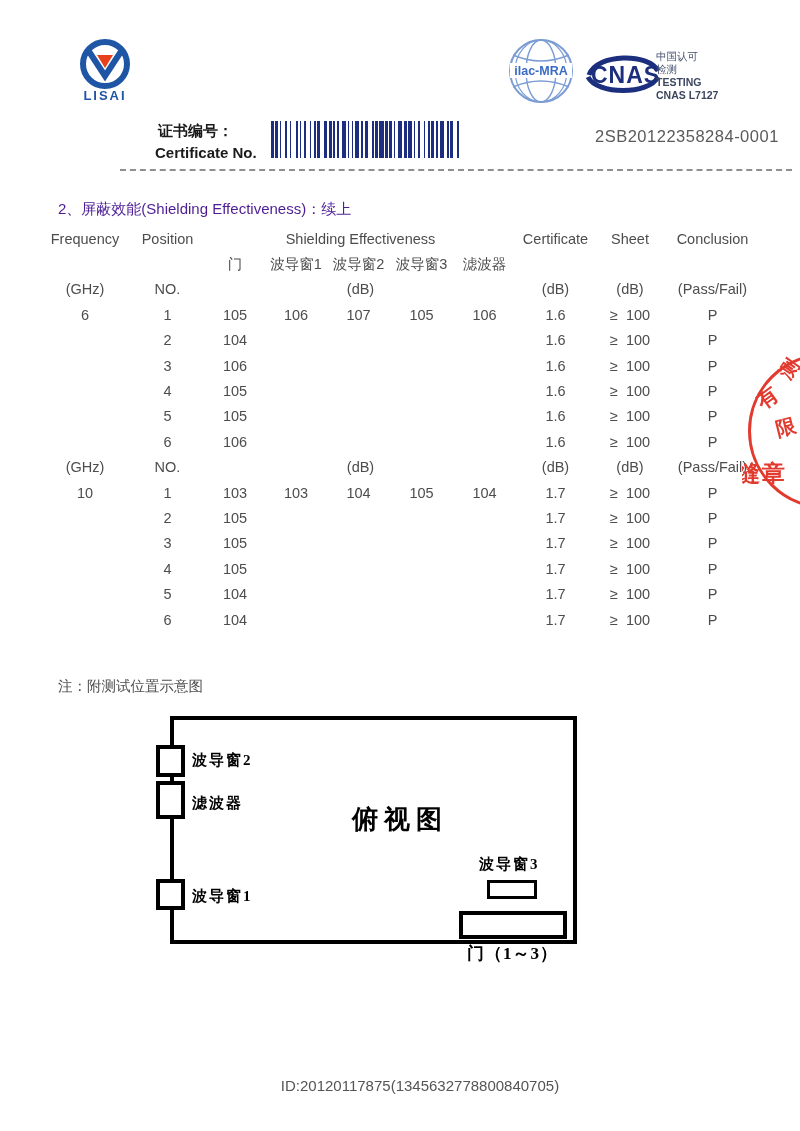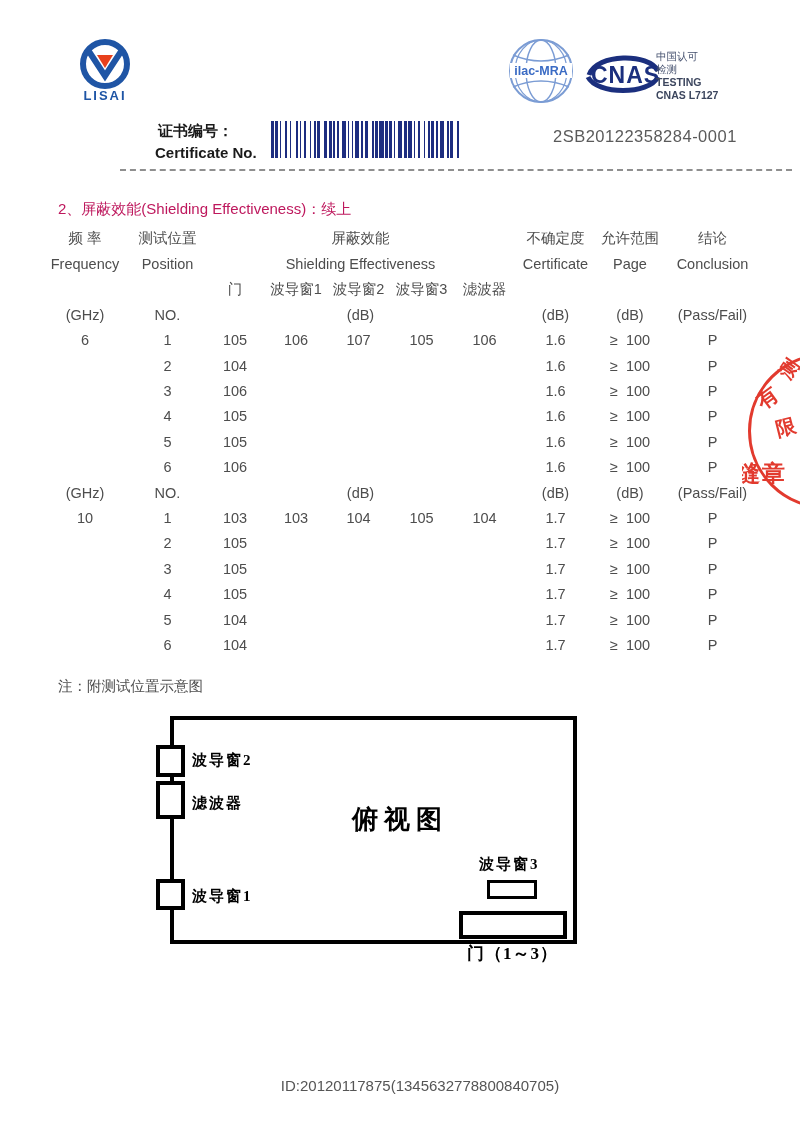--- a/index.html
+++ b/index.html
@@ -15,25 +15,25 @@
   .cnas{position:absolute;left:583px;top:49px;width:80px;height:50px;}
   .accred{position:absolute;left:656px;top:50px;font-size:10.5px;line-height:13px;color:#44506e;}
   .accred .b{font-weight:bold;color:#3c465e;}
   
   .cert-label-cn{position:absolute;left:158px;top:122px;font-size:15px;font-weight:bold;color:#1a1a1a;}
   .cert-label-en{position:absolute;left:155px;top:144px;font-size:15px;font-weight:bold;color:#1a1a1a;}
   .barcode{position:absolute;left:271px;top:121px;width:190px;height:37px;display:flex;
            align-items:stretch;overflow:hidden;}
   .barcode span{display:block;height:100%;flex:0 0 auto;}
   .barcode .bar{background:#1d2d80;}
-  .cert-number{position:absolute;left:553px;top:127px;font-size:16.5px;color:#5a5a5a;letter-spacing:.5px;}
+  .cert-number{position:absolute;left:595px;top:127px;font-size:16.5px;color:#5a5a5a;letter-spacing:.5px;}
   .dash-line{position:absolute;left:120px;top:169px;width:672px;border-top:2px dashed #8f8f8f;}
   
   .se-table{position:absolute;left:40px;top:200px;width:720px;color:#4d4d4d;}
-  .t-title{height:26px;font-size:15px;color:#be185d;padding-left:18px;white-space:pre;}
+  .t-title{height:26px;font-size:15px;color:#4c1d95;padding-left:18px;white-space:pre;}
   .trow{display:grid;grid-template-columns:90px 75px 60px 62px 63px 63px 63px 79px 70px 95px;
         height:25.4px;align-items:center;}
   .tcell{text-align:center;font-size:14.5px;color:#4d4d4d;white-space:pre;overflow:visible;}
   
   .note{position:absolute;left:58px;top:677px;font-size:14.5px;color:#4d4d4d;}
   
   .diagram{position:absolute;left:0;top:710px;width:800px;height:275px;
            font-family:"Liberation Serif",serif;font-weight:bold;color:#000;}
   .room{position:absolute;left:170px;top:6px;width:399px;height:220px;border:4px solid #000;}
   .dbox{position:absolute;background:#fff;border:4px solid #000;}
@@ -183,35 +183,27 @@
       <span style="width: 4.35px;"></span>
       <span class="bar" style="width: 1.45px;"></span>
       <span style="width: 2.9px;"></span>
     </div>
   <div class="cert-number">2SB20122358284-0001</div>
   <div class="dash-line"></div>
 
   <section class="se-table">
     <div class="t-title">2、屏蔽效能(Shielding Effectiveness)：续上</div>
 
-    <div class="trow">
-      <div class="tcell">频 率</div>
-      <div class="tcell">测试位置</div>
-      <div class="tcell" style="grid-column:3 / 8">屏蔽效能</div>
-      <div class="tcell">不确定度</div>
-      <div class="tcell">允许范围</div>
-      <div class="tcell">结论</div>
-    </div>
 
     <div class="trow">
       <div class="tcell">Frequency</div>
       <div class="tcell">Position</div>
       <div class="tcell" style="grid-column:3 / 8">Shielding Effectiveness</div>
       <div class="tcell">Certificate</div>
-      <div class="tcell">Page</div>
+      <div class="tcell">Sheet</div>
       <div class="tcell">Conclusion</div>
     </div>
 
     <div class="trow">
       <div class="tcell"></div>
       <div class="tcell"></div>
       <div class="tcell">门</div>
       <div class="tcell">波导窗1</div>
       <div class="tcell">波导窗2</div>
       <div class="tcell">波导窗3</div>

